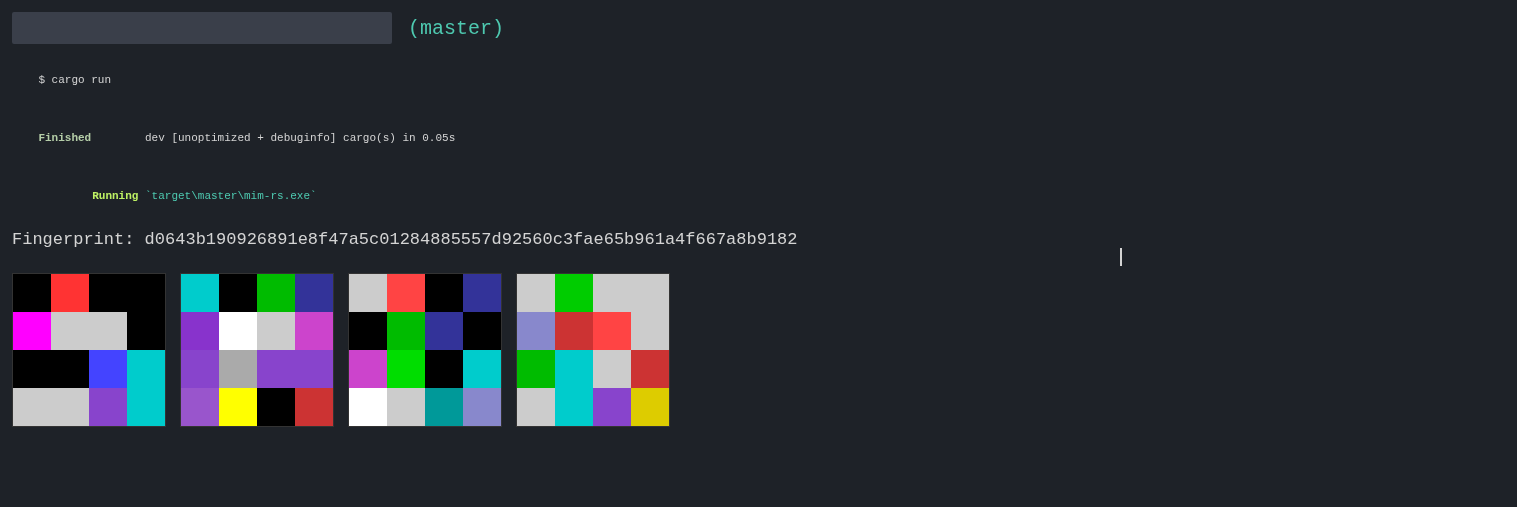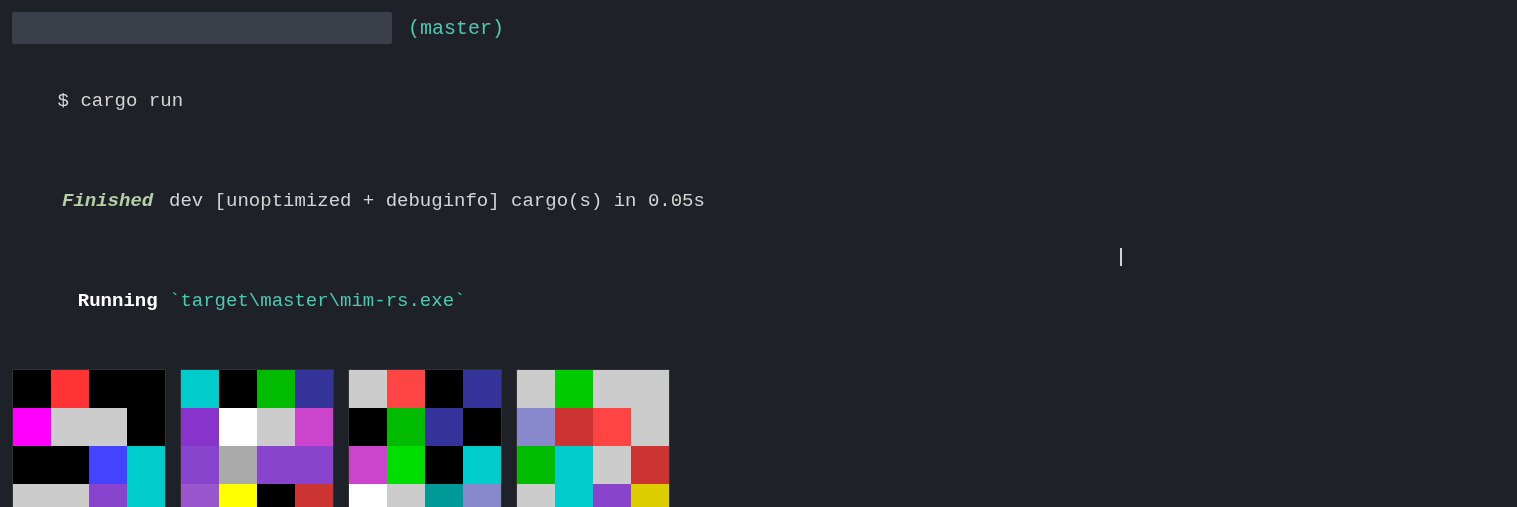--- a/index.html
+++ b/index.html
@@ -30,27 +30,27 @@
       border-radius: 2px;
       display: inline-block;
     }
     .title-branch {
       color: #4ec9b0;
       font-size: 20px;
       margin-left: 16px;
     }
     .line {
       padding: 0 12px;
-      font-size: 19px;
+      font-size: 11px;
       line-height: 1.75;
       white-space: pre;
     }
     .prompt { color: #d4d4d4; }
     .label-finished { color: #b5cea8; font-weight: bold; }
-    .label-running { color: #ffffff; font-weight: bold; }
+    .label-running { color: #bef264; font-weight: bold; }
     .text-normal { color: #d4d4d4; }
     .text-cyan { color: #4ec9b0; }
     .fingerprint-line {
       padding: 0 12px;
       font-size: 17px;
       line-height: 1.75;
       white-space: pre;
       color: #d4d4d4;
     }
     .cursor-line {
@@ -92,27 +92,28 @@
   <div class="title-bar">
     <span class="title-redacted"></span>
     <span class="title-branch">(master)</span>
   </div>
 
   <div class="line">
     <span class="prompt">$ cargo run</span>
   </div>
 
   <div class="line">
-    <span style="display:inline-block;width:100px;text-align:center;font-style:italic;" class="label-finished">Finished</span><span class="text-normal"> dev [unoptimized + debuginfo] cargo(s) in 0.05s</span>
+    <span style="display:inline-block;width:100px;text-align:left;" class="label-finished">Finished</span><span class="text-normal"> dev [unoptimized + debuginfo] cargo(s) in 0.05s</span>
   </div>
 
   <div class="line">
     <span style="display:inline-block;width:100px;text-align:right;" class="label-running">Running</span><span class="text-cyan"> `target\master\mim-rs.exe`</span>
   </div>
 
+  <div class="fingerprint-line">Fingerprint: d0643b190926891e8f47a5c01284885557d92560c3fae65b961a4f667a8b9182</div>
 
   <div class="cursor-line"></div>
 
   <div class="color-grids">
   <div class="color-grid">
         <div class="cell" style="background-color: rgb(0, 0, 0);"></div>
         <div class="cell" style="background-color: rgb(255, 51, 51);"></div>
         <div class="cell" style="background-color: rgb(0, 0, 0);"></div>
         <div class="cell" style="background-color: rgb(0, 0, 0);"></div>
         <div class="cell" style="background-color: rgb(255, 0, 255);"></div>

